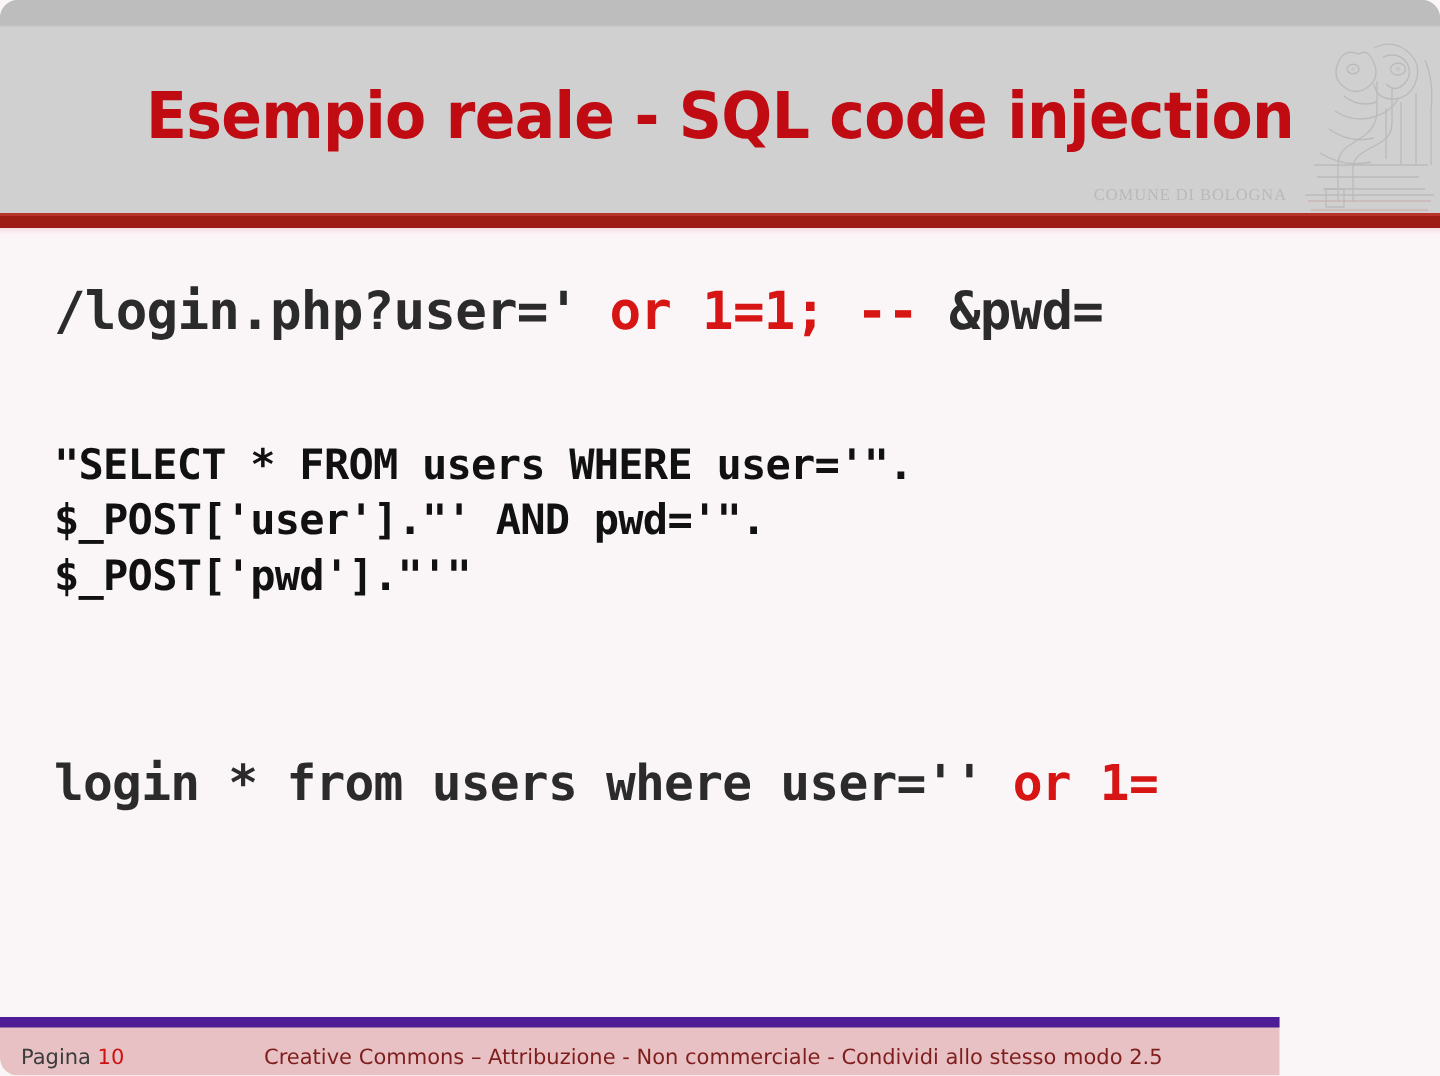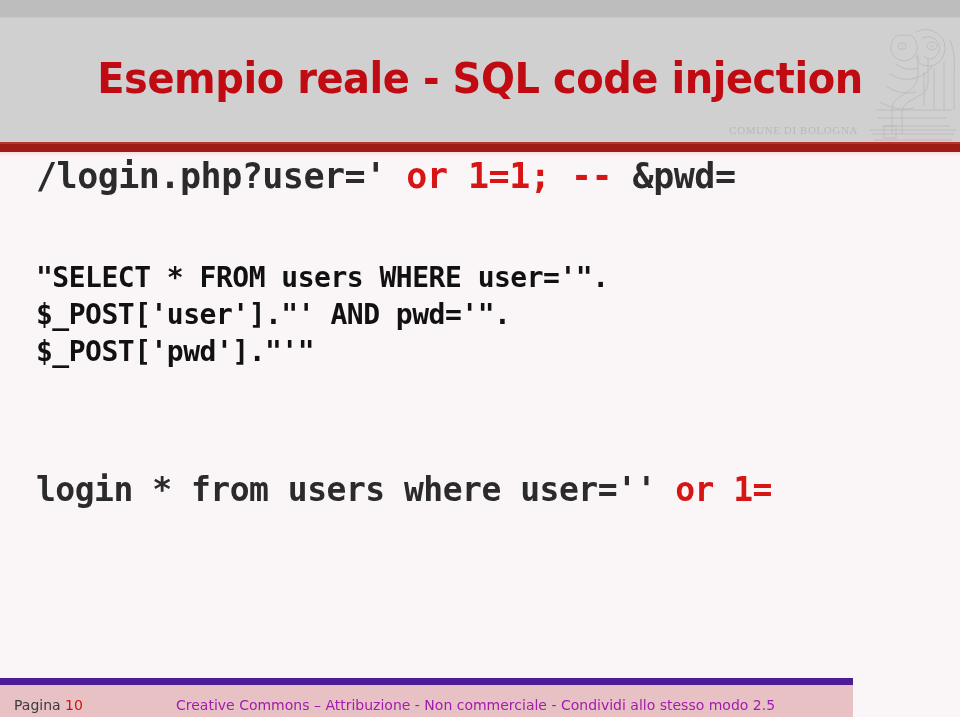--- a/index.html
+++ b/index.html
@@ -13,20 +13,21 @@
     background: #faf5f6;
     font-family: "Liberation Sans", sans-serif;
   }
 
   .slide {
     position: relative;
     width: 960px;
     height: 717px;
     overflow: hidden;
     background: #faf5f6;
+    border-radius: 12px;
   }
 
   
   .header {
     position: absolute;
     left: 0; top: 0;
     width: 960px;
     height: 142px;
     background: #d0d0d0;
     overflow: hidden;
@@ -94,21 +95,21 @@
     top: 152px;
     width: 960px;
     height: 7px;
     background: linear-gradient(to bottom, #f6dde6 0%, #fdf3f6 60%, #faf5f6 100%);
   }
 
   
   .code-area {
     position: absolute;
     left: 0;
-    top: 145px;
+    top: 177px;
     width: 772px;
     height: 519px;
     overflow: hidden;
     text-decoration: underline;
   }
   .code-block {
     position: absolute;
     left: 36px;
     white-space: nowrap;
     font-family: "DejaVu Sans Mono", "Liberation Mono", monospace;
@@ -160,21 +161,21 @@
   }
   .footer-page .pagenum {
     color: #cf1111;
   }
   .footer-license {
     position: absolute;
     left: 176px;
     top: 12px;
     font-family: "DejaVu Sans", sans-serif;
     font-size: 14px;
-    color: #a21caf;
+    color: #7f1d1d;
     white-space: nowrap;
   }
 </style>
 </head>
 <body>
 
 <div class="slide">
 
   <div class="header">
     <div class="header-topstrip"></div>

